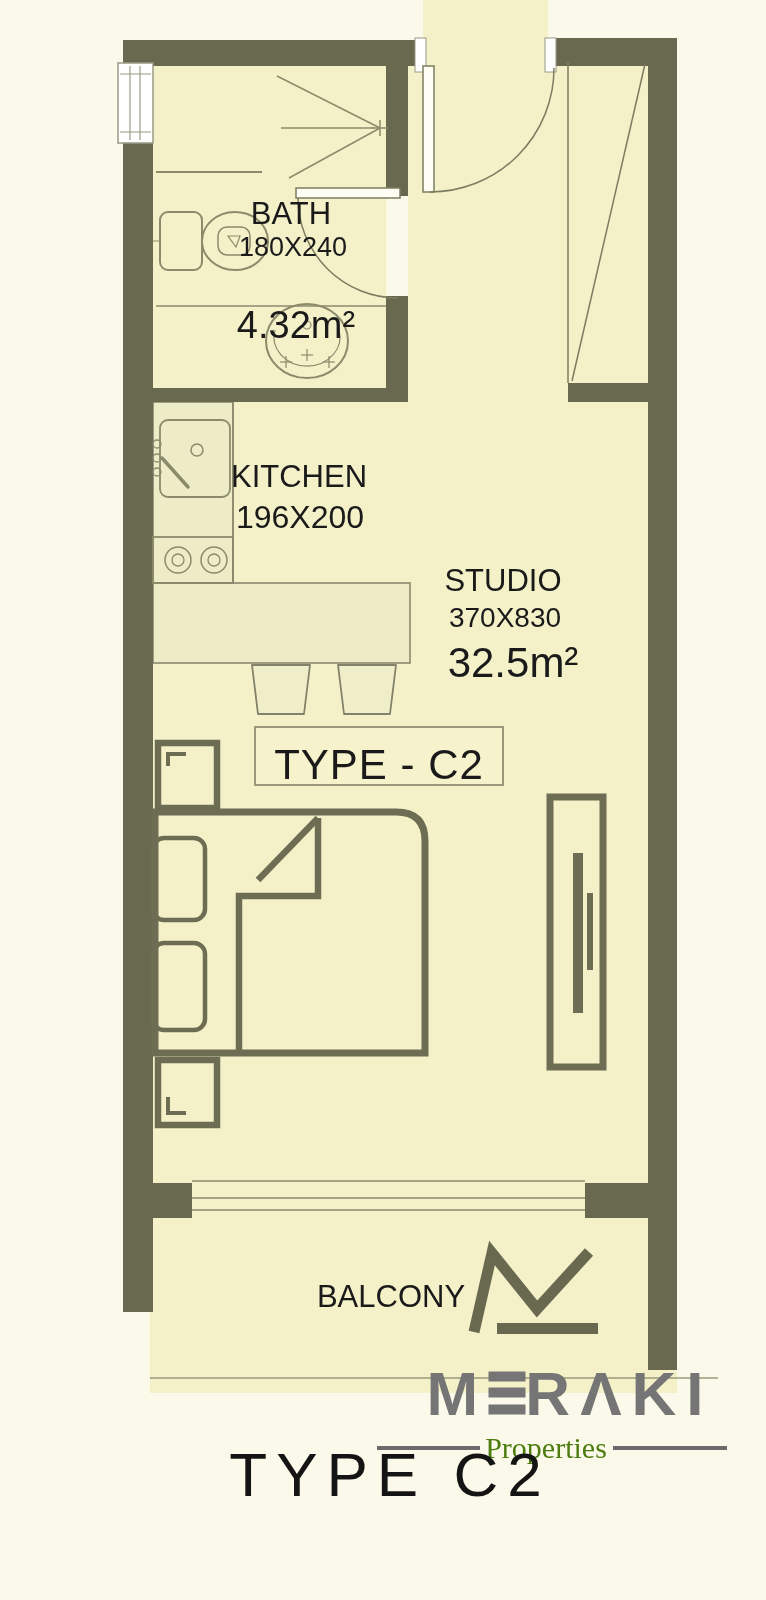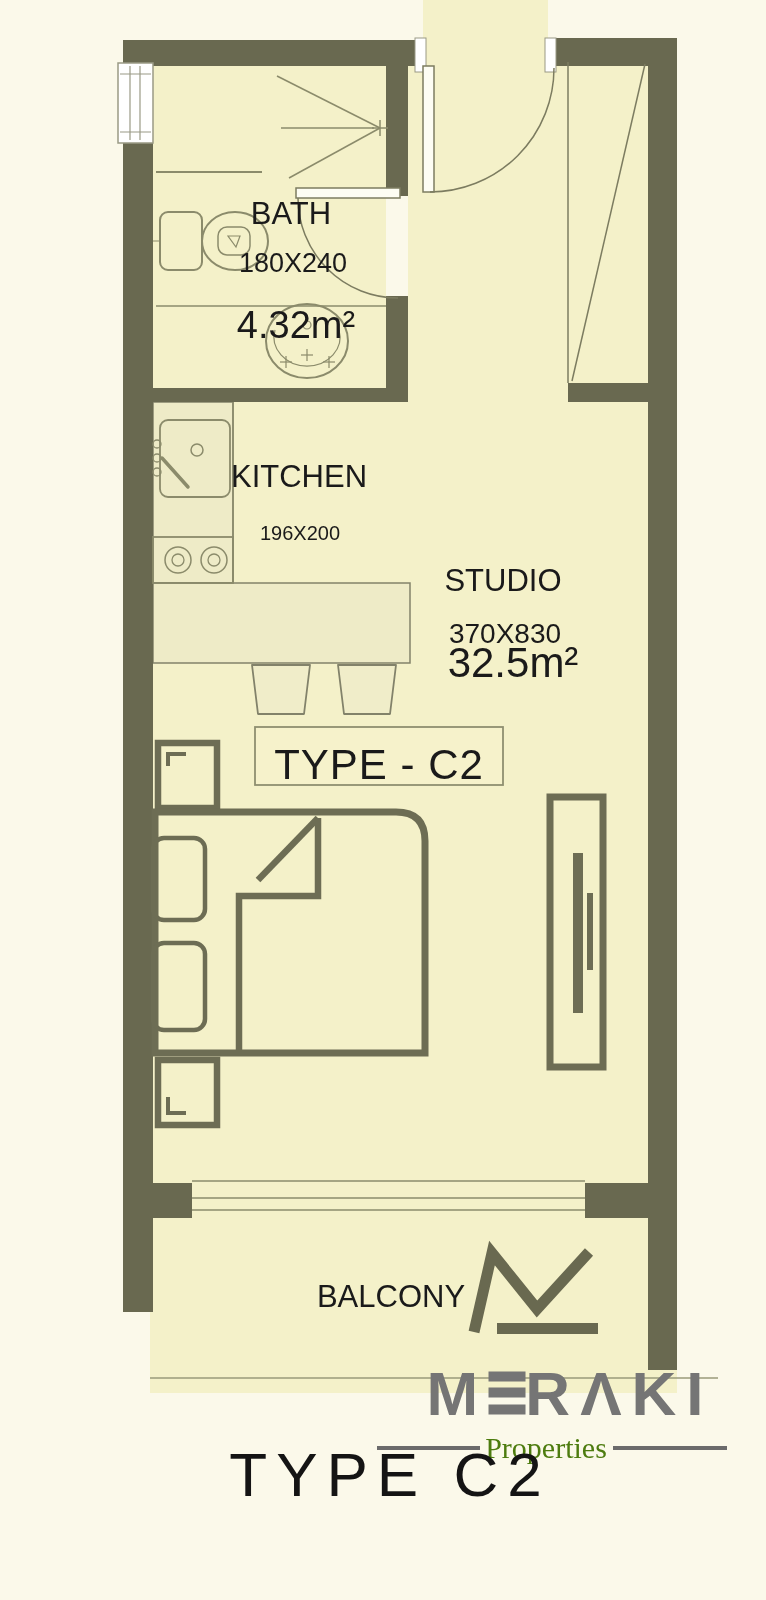--- a/index.html
+++ b/index.html
@@ -5,21 +5,21 @@
   :root{
     --bg:#fbf9ea; --floor:#f4f1c9; --surface:#eeebc7; --wall:#696950;
     --line:#8b8b6b; --furn:#6d6d54; --ink:#1a1a1a; --brand:#757575; --rule:#6b6b6b;
   }
   html,body{margin:0;padding:0;background:var(--bg);}
   .stage{position:relative;width:766px;height:1600px;background:var(--bg);overflow:hidden;
          font-family:"Liberation Sans",sans-serif;border-radius:25px;}
   .stage svg{position:absolute;left:0;top:0;}
   .lbl{position:absolute;transform:translate(-50%,-50%);color:var(--ink);
        white-space:nowrap;line-height:1;}
-  .lbl.dim{letter-spacing:0px;margin-top:16px;}
+  .lbl.dim{letter-spacing:0px;}
   .brand-word{position:absolute;transform:translate(-50%,-50%);
        font-weight:700;color:var(--brand);letter-spacing:10px;white-space:nowrap;}
   .e-bars{display:inline-block;width:.60em;height:.70em;position:relative;}
   .e-bars i{display:block;position:absolute;left:0;width:100%;height:.16em;background:currentColor;}
   .e-bars i:nth-child(1){top:0;}
   .e-bars i:nth-child(2){top:.27em;}
   .e-bars i:nth-child(3){top:.54em;}
   .brand-sub{position:absolute;transform:translate(-50%,-50%);
        font-family:"Liberation Serif",serif;color:#4d7c0f;white-space:nowrap;}
   .rule{position:absolute;height:4px;background:var(--rule);}
@@ -171,21 +171,21 @@
       <polyline points="474,1332 492,1253 537,1309 589,1252" fill="none" stroke="#696950" stroke-width="11" stroke-linejoin="miter"></polyline>
       <rect x="497" y="1323" width="101" height="11" fill="#696950"></rect>
     </g>
   </svg>
 
   <div class="lbl" style="left:291px;top:213px;font-size:31px;">BATH</div>
   <div class="lbl dim" style="left:293px;top:247px;font-size:27px;">180X240</div>
   <div class="lbl" style="left:296px;top:281px;font-size:38px;margin-top:44px;">4.32m²</div>
 
   <div class="lbl" style="left:299px;top:476px;font-size:31px;">KITCHEN</div>
-  <div class="lbl dim" style="left:300px;top:517px;font-size:20px;">196X200</div>
+  <div class="lbl dim" style="left:300px;top:517px;font-size:32px;">196X200</div>
 
   <div class="lbl" style="left:503px;top:580px;font-size:31px;">STUDIO</div>
   <div class="lbl dim" style="left:505px;top:618px;font-size:28px;">370X830</div>
   <div class="lbl" style="left:513px;top:663px;font-size:42px;">32.5m²</div>
 
   <div class="lbl" style="left:379px;top:757px;font-size:42px;letter-spacing:1px;margin-top:8px;">TYPE - C2</div>
 
   <div class="lbl" style="left:391px;top:1296px;font-size:31px;text-align:right;">BALCONY</div>
 
   <div class="brand-word" id="brand-word" style="left:570px;top:1393px;font-size:62px;">M<span class="e-bars"><i></i><i></i><i></i></span>RΛKI</div>

